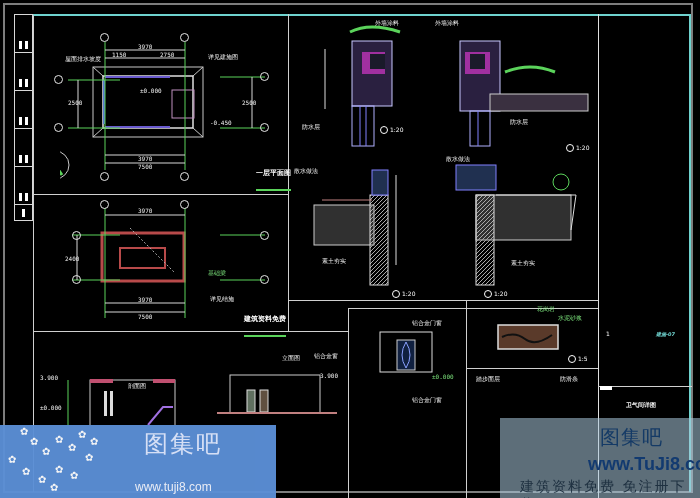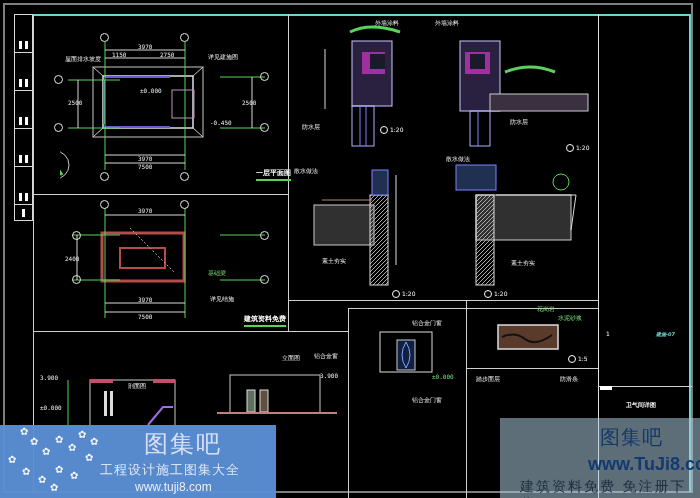--- a/index.html
+++ b/index.html
@@ -8,21 +8,21 @@
   .outer-frame{position:absolute;left:3px;top:3px;width:690px;height:490px;border:2px solid #7d7d7d;box-sizing:border-box;}
   .inner-frame{position:absolute;left:33px;top:14px;width:658px;height:478px;border-top:2px solid #6fd3cf;border-right:2px solid #6fd3cf;border-left:1px solid #cfcfcf;box-sizing:border-box;}
   .binding{position:absolute;left:14px;top:14px;width:19px;height:207px;border:1px solid #d8d8d8;box-sizing:border-box;}
   .binding .cell{position:absolute;left:0;width:17px;height:38px;border-bottom:1px solid #d8d8d8;box-sizing:border-box;}
   .binding .cell i{position:absolute;width:3px;height:8px;background:#fff;top:26px;}
   .hline{position:absolute;height:1px;background:#d0d0d0;}
   .vline{position:absolute;width:1px;background:#d0d0d0;}
   .cad{position:absolute;}
   .txt{position:absolute;color:#f2f2f2;font-size:6px;font-family:"DejaVu Sans Mono",monospace;white-space:nowrap;line-height:1;}
   .green{color:#7be27b;}
-  .title-label{position:absolute;color:#fff;font-size:7px;font-weight:bold;white-space:nowrap;border-bottom:2px solid #5bd35b;padding-bottom:1px;}
+  .title-label{position:absolute;color:#fff;font-size:7px;font-weight:bold;white-space:nowrap;border-bottom:2px solid #5bd35b;padding-bottom:11px;}
   .bubble{position:absolute;width:9px;height:9px;border:1px solid #e8e8e8;border-radius:50%;box-sizing:border-box;color:#fff;font-size:5px;text-align:center;line-height:8px;}
   .scale{position:absolute;color:#fff;font-size:6px;white-space:nowrap;}
   .scale .c{display:inline-block;width:8px;height:8px;border:1px solid #fff;border-radius:50%;vertical-align:middle;margin-right:2px;box-sizing:border-box;}
   .wm-left{position:absolute;left:0;top:425px;width:276px;height:73px;background:#5b8fd6;opacity:.96;}
   .wm-left .title{position:absolute;left:144px;top:3px;font-size:24px;color:#dfe9ff;letter-spacing:2px;font-family:"DejaVu Serif",serif;}
   .wm-left .sub{position:absolute;left:100px;top:36px;font-size:13px;color:#e8efff;letter-spacing:1px;font-family:"DejaVu Serif",serif;}
   .wm-left .url{position:absolute;left:135px;top:55px;font-size:12px;color:#f4f7ff;font-family:"Liberation Sans",sans-serif;}
   .flower{position:absolute;color:#fff;font-size:10px;line-height:1;}
   .wm-right{position:absolute;left:500px;top:418px;width:200px;height:80px;background:rgba(170,200,220,0.55);}
   .wm-right .title{position:absolute;left:100px;top:6px;font-size:20px;color:#143a66;font-family:"DejaVu Serif",serif;letter-spacing:1px;}
@@ -285,21 +285,20 @@
     <span class="flower" style="left:78px;top:5px">✿</span>
     <span class="flower" style="left:85px;top:28px">✿</span>
     <span class="flower" style="left:8px;top:30px">✿</span>
     <span class="flower" style="left:22px;top:42px">✿</span>
     <span class="flower" style="left:38px;top:50px">✿</span>
     <span class="flower" style="left:55px;top:40px">✿</span>
     <span class="flower" style="left:70px;top:46px">✿</span>
     <span class="flower" style="left:50px;top:58px">✿</span>
     <span class="flower" style="left:90px;top:12px">✿</span>
     <div class="title">图集吧</div>
-    <div class="sub">工程设计施工图集大全</div>
     <div class="url">www.tuji8.com</div>
   </div>
 
   <div class="wm-right">
     <div class="title">图集吧</div>
     <div class="url">www.TuJi8.com</div>
     <div class="sub">建筑资料免费  免注册下载</div>
   </div>
 
 </div>

